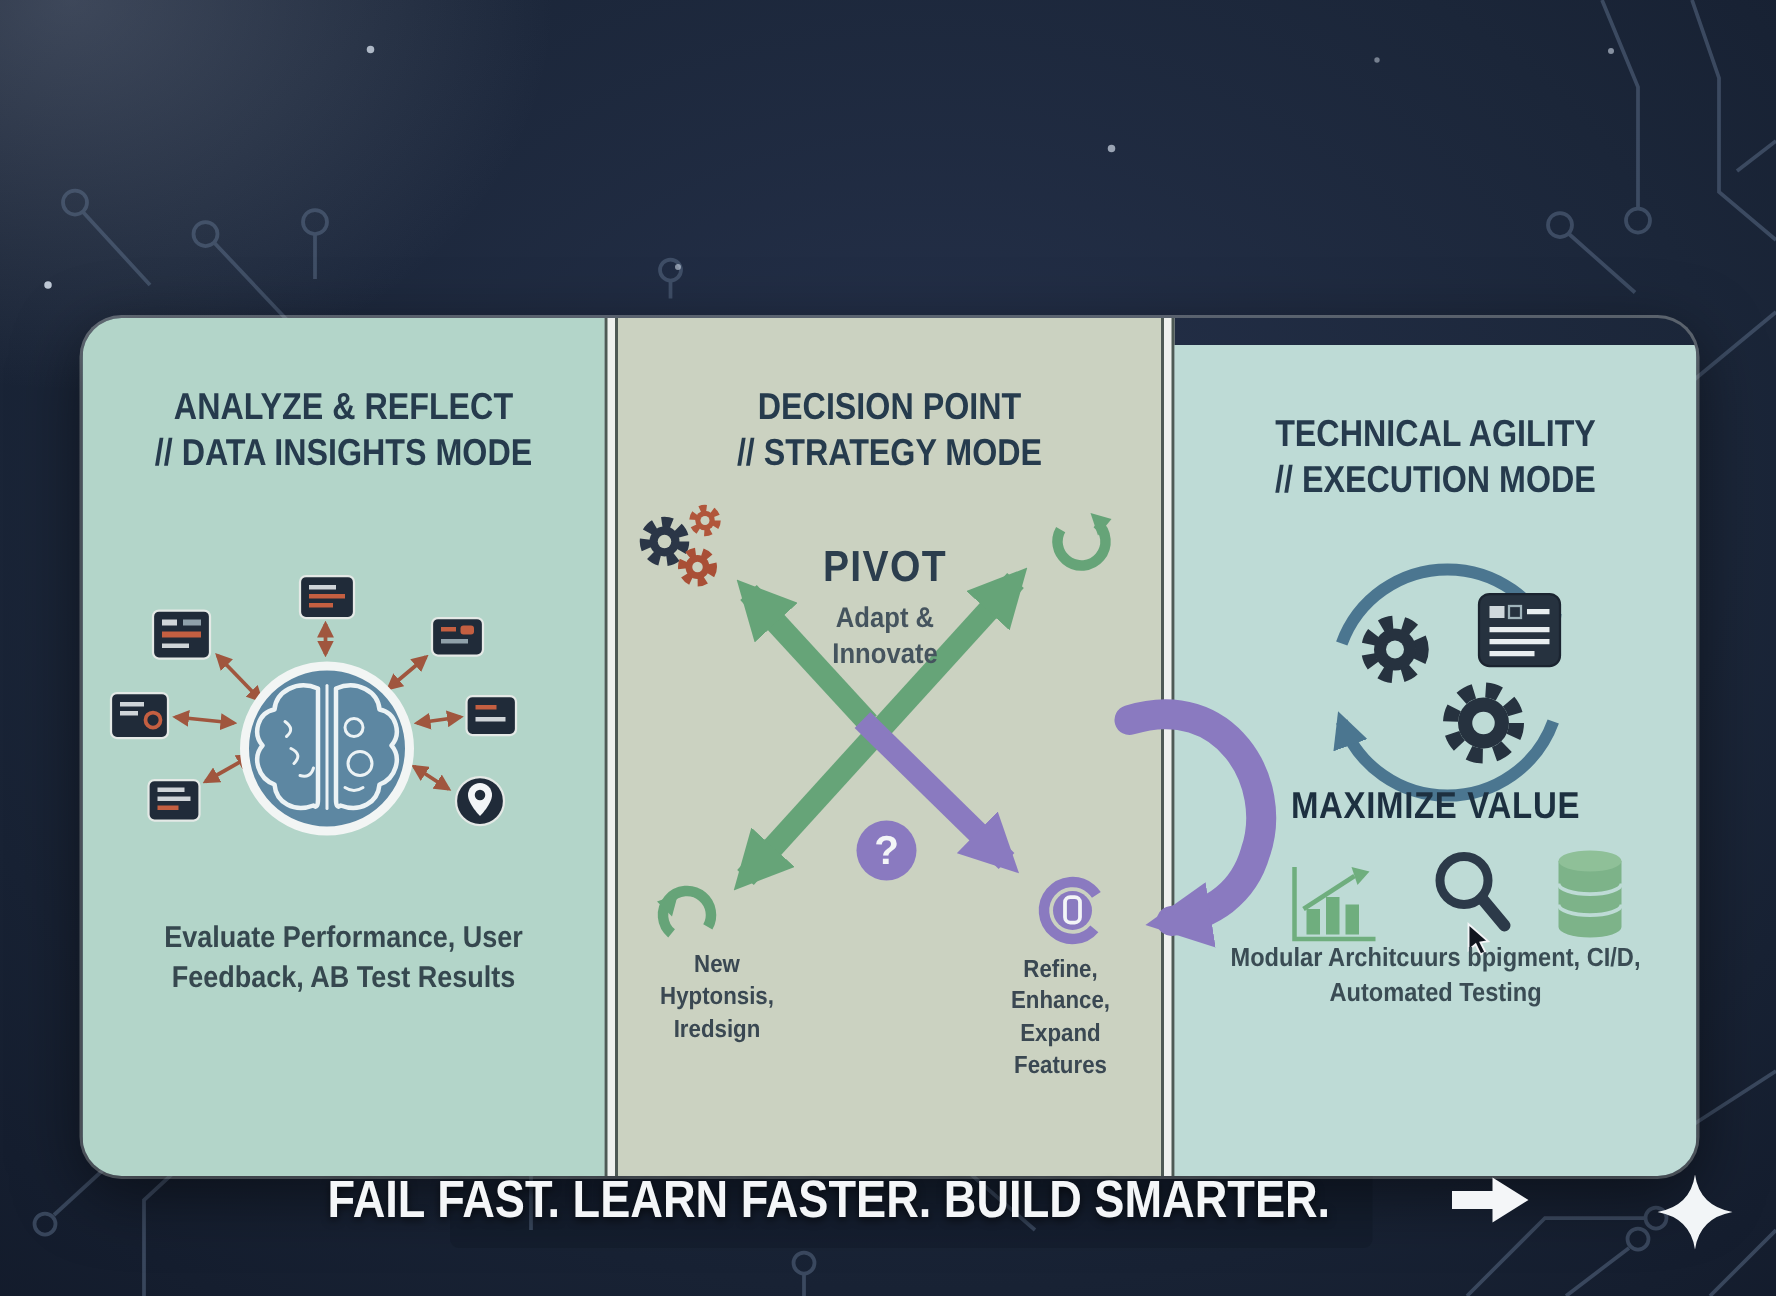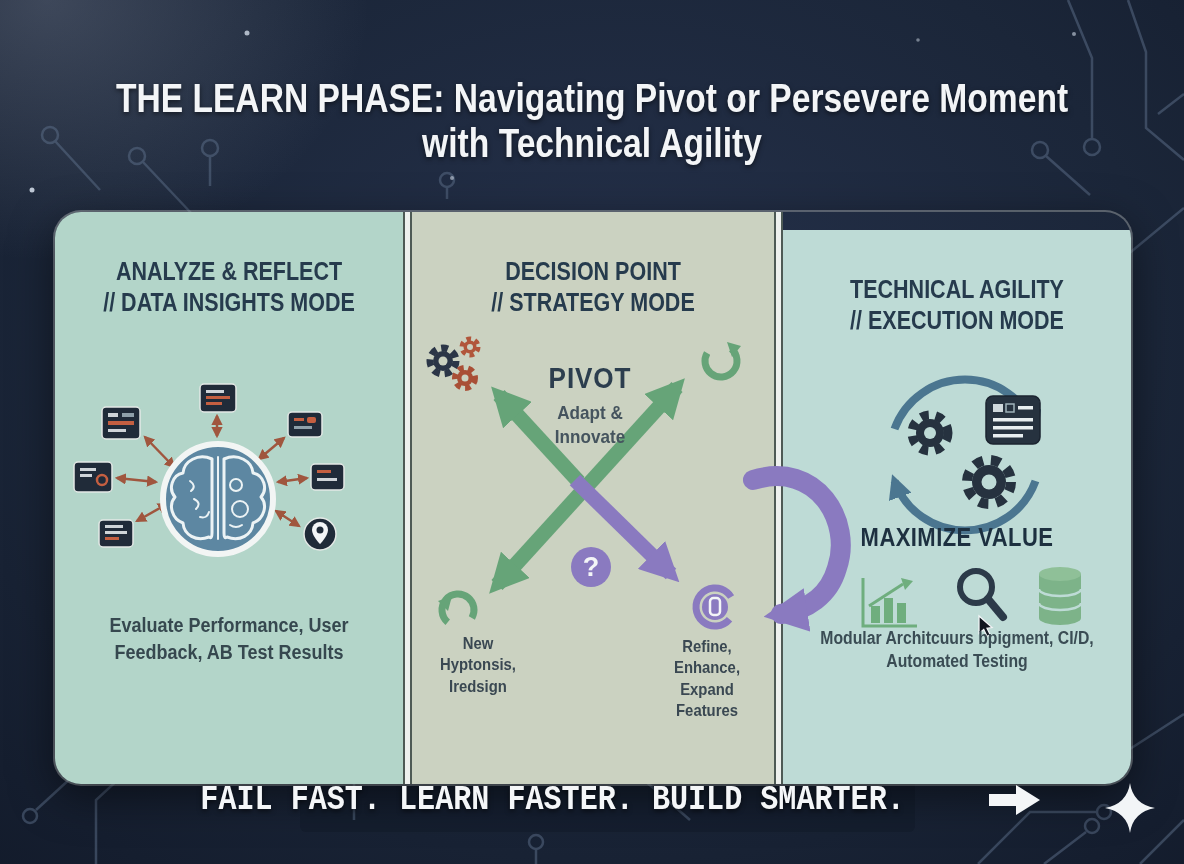--- a/index.html
+++ b/index.html
@@ -45,21 +45,21 @@
   .mid-label{position:absolute;text-align:center;font-size:16.5px;font-weight:700;color:#3a4852;
     line-height:1.3;transform:scaleX(0.9);transform-origin:center;}
   .label-persevere{left:5px;top:421px;width:122px;}
   .label-refine{left:229px;top:424px;width:132px;}
 
   .maximize{position:absolute;top:293px;left:0;width:100%;text-align:center;font-size:25px;font-weight:700;
     color:#1d3040;transform:scaleX(0.88);transform-origin:center;letter-spacing:0.5px;}
 
   
   .pivot-curve{position:absolute;left:737px;top:458px;z-index:5;}
-  .footer{position:absolute;top:780px;left:0;width:100%;display:flex;justify-content:center;align-items:center;gap:26px;font-family:Liberation Mono, monospace;}
+  .footer{position:absolute;top:780px;left:0;width:100%;display:flex;justify-content:center;align-items:center;gap:26px;}
   .tagline{font-size:35px;font-weight:700;color:#f4f6f8;transform:scaleX(0.86);transform-origin:center;
     text-shadow:0 2px 6px rgba(0,0,0,0.6);white-space:nowrap;}
   .sparkle{position:absolute;left:1101px;top:779px;}
 </style>
 </head>
 <body>
 
 <div class="stage">
 
   <svg class="bg-svg" width="1184" height="864" viewBox="0 0 1184 864">
@@ -104,24 +104,20 @@
       <circle cx="741" cy="99" r="2.5" opacity="0.7"></circle>
       <circle cx="452" cy="178" r="2" opacity="0.6"></circle>
       <circle cx="96" cy="568" r="2" opacity="0.6"></circle>
       <circle cx="1074" cy="34" r="2" opacity="0.6"></circle>
       <circle cx="32" cy="190" r="2.5" opacity="0.9"></circle>
       <circle cx="918" cy="40" r="1.8" opacity="0.5"></circle>
       <circle cx="700" cy="745" r="2" opacity="0.5"></circle>
     </g>
   </svg>
 
-  <div class="title">
-    <div class="title-line">THE LEARN PHASE: Navigating Pivot or Persevere Moment</div>
-    <div class="title-line">with Technical Agility</div>
-  </div>
 
   <div class="card">
 
     <section class="panel panel-left">
       <div class="panel-head">
         <div>ANALYZE &amp; REFLECT</div>
         <div>// DATA INSIGHTS MODE</div>
       </div>
 
       <svg class="hub-svg" width="348" height="262" viewBox="0 0 348 262">

